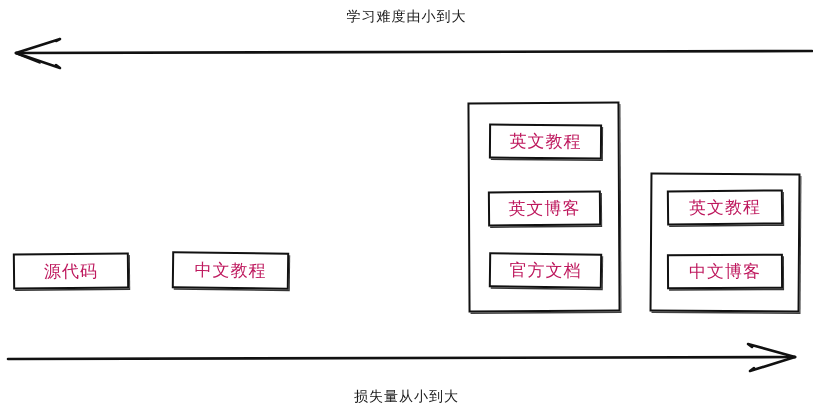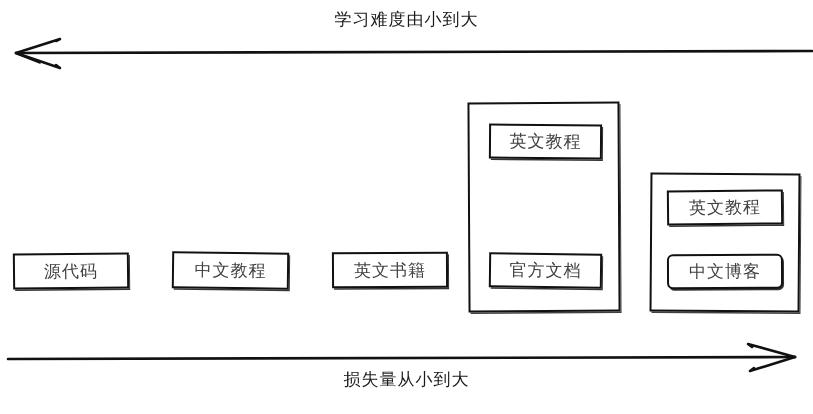--- a/index.html
+++ b/index.html
@@ -12,48 +12,48 @@
     width: 813px;
     height: 414px;
     background: #ffffff;
     overflow: hidden;
     font-family: "DejaVu Sans", "Liberation Sans", sans-serif;
   }
   .axis-label {
     position: absolute;
     width: 100%;
     text-align: center;
-    font-size: 17px;
+    font-size: 14px;
     color: #1a1a1a;
     letter-spacing: 1px;
     white-space: nowrap;
   }
   #top-label { top: 8px; left: 0; }
-  #bottom-label { top: 368px; left: 0; }
+  #bottom-label { top: 388px; left: 0; }
 
   .arrow-svg {
     position: absolute;
     left: 0;
     overflow: visible;
   }
   #top-arrow-svg { top: 30px; }
   #bottom-arrow-svg { top: 338px; }
 
   .box {
     position: absolute;
     box-sizing: border-box;
     background: #ffffff;
     border: 2px solid #111111;
     display: flex;
     align-items: center;
     justify-content: center;
   }
   .box-label {
     font-size: 17px;
-    color: #404040;
+    color: #be185d;
     letter-spacing: 1px;
     white-space: nowrap;
     line-height: 1;
   }
   
   .sketch {
     box-shadow: 1.5px 2px 0 -0.5px rgba(17,17,17,0.85);
   }
   .group-box {
     position: absolute;
@@ -85,42 +85,42 @@
   </svg>
 
   <div class="box sketch r1" style="left:13px; top:253px; width:116px; height:36px;">
     <span class="box-label">源代码</span>
   </div>
 
   <div class="box sketch r2" style="left:172px; top:252px; width:117px; height:37px;">
     <span class="box-label">中文教程</span>
   </div>
 
-  <div class="box sketch r3" style="left:332px; top:252px; width:116px; height:36px;">
-    <span class="box-label">英文书籍</span>
-  </div>
 
   <div class="group-box r3" style="left:468px; top:102px; width:152px; height:210px;"></div>
 
   <div class="box sketch r4" style="left:489px; top:124px; width:113px; height:35px;">
     <span class="box-label">英文教程</span>
   </div>
 
+  <div class="box sketch r5" style="left:488px; top:191px; width:113px; height:35px;">
+    <span class="box-label">英文博客</span>
+  </div>
 
   <div class="box sketch r2" style="left:489px; top:253px; width:113px; height:35px;">
     <span class="box-label">官方文档</span>
   </div>
 
   <div class="group-box r4" style="left:650px; top:173px; width:150px; height:139px;"></div>
 
   <div class="box sketch r1" style="left:667px; top:190px; width:116px; height:35px;">
     <span class="box-label">英文教程</span>
   </div>
 
-  <div class="box sketch r3" style="left:667px; top:254px; width:116px; height:35px;border-radius:6px;">
+  <div class="box sketch r3" style="left:667px; top:254px; width:116px; height:35px;">
     <span class="box-label">中文博客</span>
   </div>
 
   <svg class="arrow-svg" id="bottom-arrow-svg" width="813" height="44">
     <g>
       <path d="M8,21 L795,19" stroke="#111111" stroke-width="2.6" fill="none" stroke-linecap="round"></path>
       <path d="M795,19 L748,6 L752,9" stroke="#111111" stroke-width="2.6" fill="none" stroke-linecap="round" stroke-linejoin="round"></path>
       <path d="M795,19 L750,33 L754,30" stroke="#111111" stroke-width="2.6" fill="none" stroke-linecap="round" stroke-linejoin="round"></path>
     </g>
   </svg>

